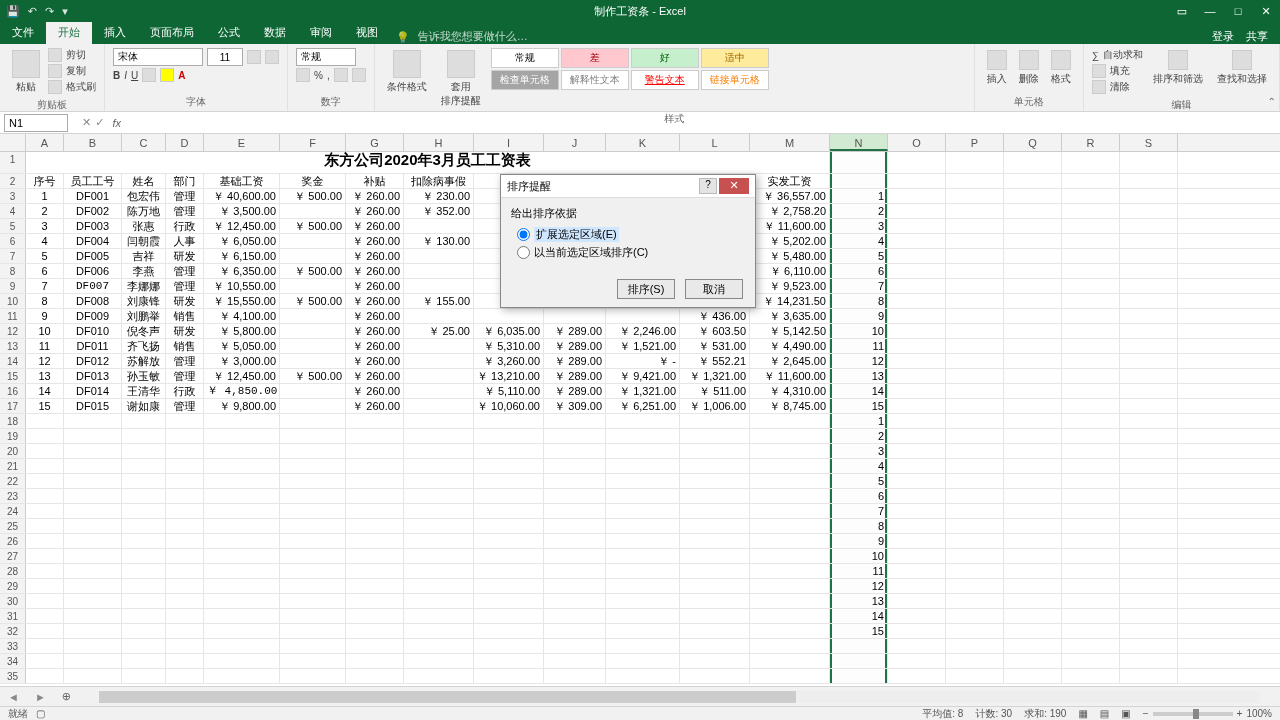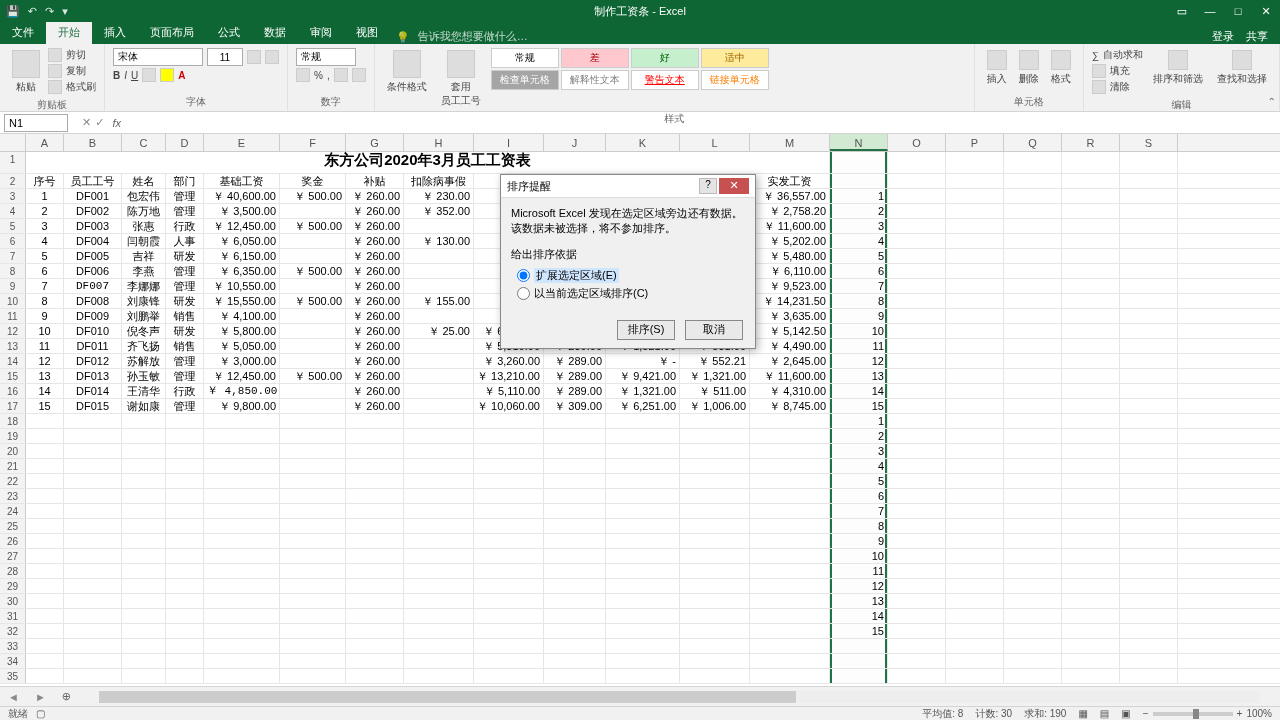--- a/index.html
+++ b/index.html
@@ -170,21 +170,21 @@
   </div>
   <div class="group" style="flex:1">
     <div style="display:flex;gap:6px">
       <div class="big-btn">
           <div class="ico"></div>
           <span>条件格式</span>
         </div>
       <div class="big-btn">
           <div class="ico"></div>
           <span style="white-space:pre-line;text-align:center">套用
-员工工号</span>
+排序提醒</span>
         </div>
       <div class="style-grid" id="style-grid">
           <div class="style-cell" style="background: rgb(255, 255, 255); color: rgb(0, 0, 0);">常规</div>
           <div class="style-cell" style="background: rgb(255, 199, 206); color: rgb(156, 0, 6);">差</div>
           <div class="style-cell" style="background: rgb(198, 239, 206); color: rgb(0, 97, 0);">好</div>
           <div class="style-cell" style="background: rgb(255, 235, 156); color: rgb(156, 101, 0);">适中</div>
           <div class="style-cell" style="background: rgb(165, 165, 165); color: rgb(255, 255, 255);">检查单元格</div>
           <div class="style-cell" style="background: rgb(255, 255, 255); color: rgb(127, 127, 127);">解释性文本</div>
           <div class="style-cell" style="background: rgb(255, 255, 255); color: rgb(255, 0, 0); text-decoration: underline;">警告文本</div>
           <div class="style-cell" style="background: rgb(255, 255, 255); color: rgb(250, 125, 0);">链接单元格</div>
@@ -1034,21 +1034,20 @@
     </div>
 </div>
 
 <div class="dialog">
   <div class="dtitle">
     <span class="dt">排序提醒</span>
     <span class="help">?</span>
     <span class="close">✕</span>
   </div>
   <div class="dbody">
-    <div class="msg">Microsoft Excel 发现在选定区域旁边还有数据。该数据未被选择，将不参加排序。</div>
     <div class="sub">给出排序依据</div>
     <label class="opt">
         <input type="radio" name="so" checked="" style="">
         <span class="hl">扩展选定区域(E)</span>
       </label>
     <label class="opt">
         <input type="radio" name="so" style="">
         <span>以当前选定区域排序(C)</span>
       </label>
   </div>

